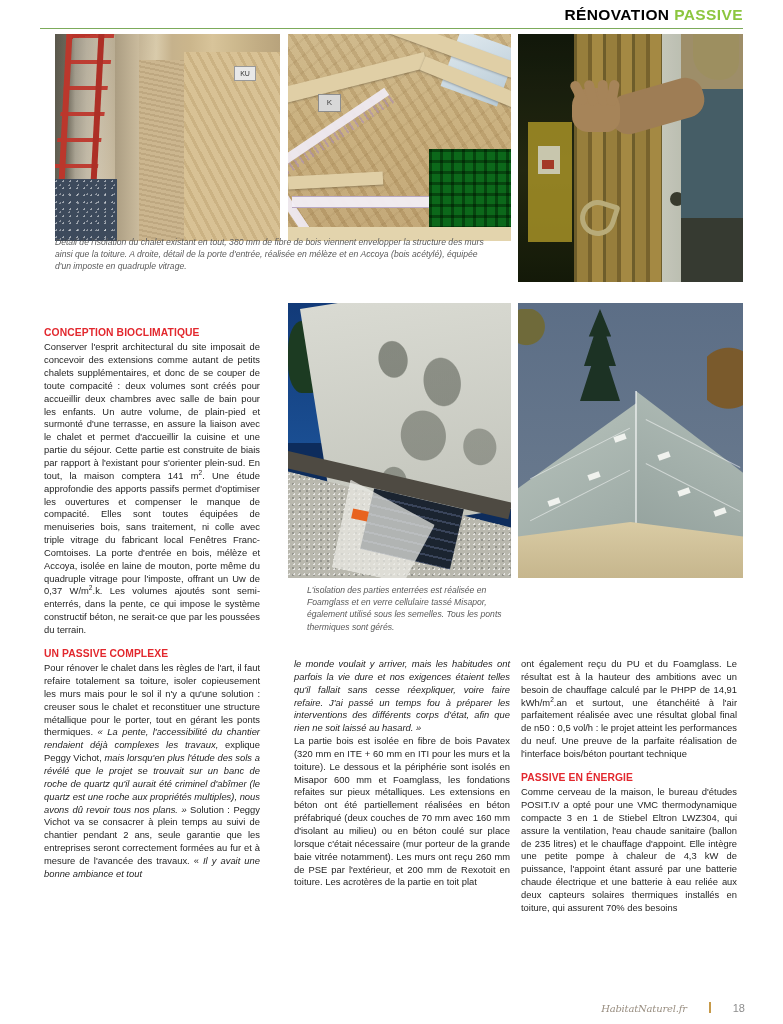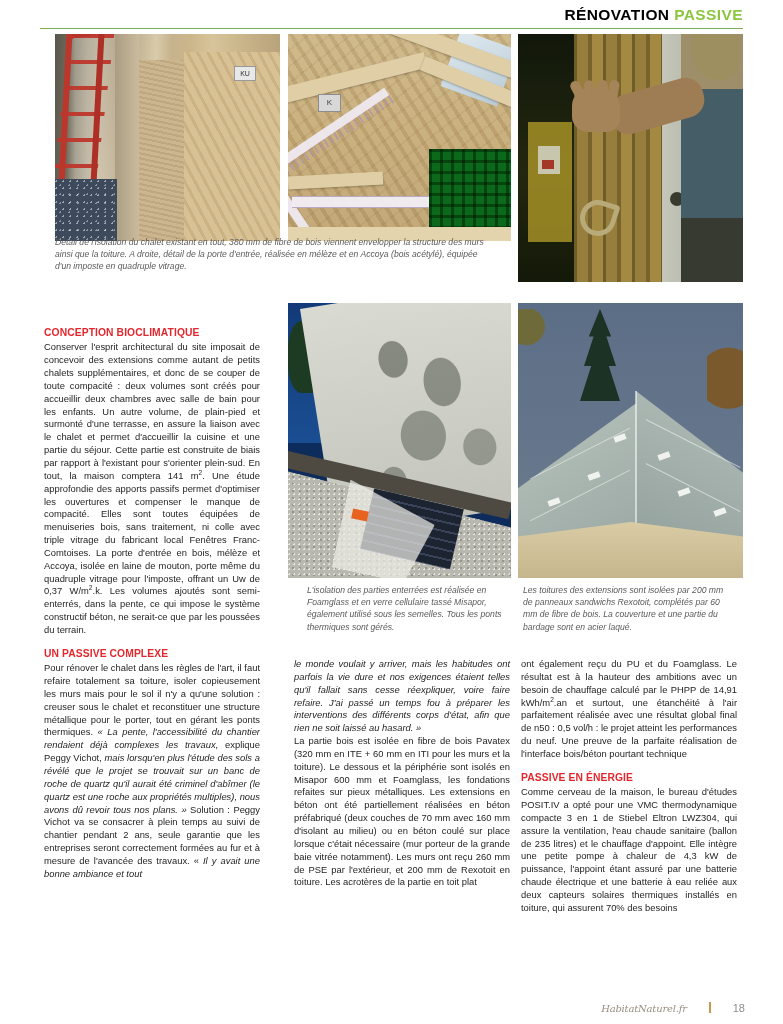--- a/index.html
+++ b/index.html
@@ -490,21 +490,20 @@
     <div class="clip" style="left:30px;top:196px"></div>
     <div class="clip" style="left:70px;top:170px"></div>
     <div class="clip" style="left:96px;top:132px"></div>
     <div class="clip" style="left:140px;top:150px"></div>
     <div class="clip" style="left:160px;top:186px"></div>
     <div class="clip" style="left:196px;top:206px"></div>
     <div class="band"></div>
   </div>
 
   <div class="caption" id="caption-mid">L'isolation des parties enterrées est réalisée en Foamglass et en verre cellulaire tassé Misapor, également utilisé sous les semelles. Tous les ponts thermiques sont gérés.</div>
-  <div class="caption" id="caption-right">Les toitures des extensions sont isolées par 200 mm de panneaux sandwichs Rexotoit, complétés par 60 mm de fibre de bois. La couverture et une partie du bardage sont en acier laqué.</div>
 
   <div class="col" id="col-1">
     <h2 class="sec">CONCEPTION BIOCLIMATIQUE</h2>
     <p class="body"><span>Conserver l'esprit architectural du site imposait de concevoir des extensions comme autant de petits chalets supplémentaires, et donc de se couper de toute compacité : deux volumes sont créés pour accueillir deux chambres avec salle de bain pour les enfants. Un autre volume, de plain-pied et surmonté d'une terrasse, en assure la liaison avec le chalet et permet d'accueillir la cuisine et une partie du séjour. Cette partie est construite de biais par rapport à l'existant pour s'orienter plein-sud. En tout, la maison comptera 141 m</span><sup>2</sup><span>. Une étude approfondie des apports passifs permet d'optimiser les ouvertures et compenser le manque de compacité. Elles sont toutes équipées de menuiseries bois, sans traitement, ni colle avec triple vitrage du fabricant local Fenêtres Franc-Comtoises. La porte d'entrée en bois, mélèze et Accoya, isolée en laine de mouton, porte même du quadruple vitrage pour l'imposte, offrant un Uw de 0,37 W/m</span><sup>2</sup><span>.k. Les volumes ajoutés sont semi-enterrés, dans la pente, ce qui impose le système constructif béton, ne serait-ce que par les poussées du terrain.</span></p>
 
     <h2 class="sec spaced">UN PASSIVE COMPLEXE</h2>
     <p class="body"><span>Pour rénover le chalet dans les règles de l'art, il faut refaire totalement sa toiture, isoler copieusement les murs mais pour le sol il n'y a qu'une solution : creuser sous le chalet et reconstituer une structure métallique pour le porter, tout en gérant les ponts thermiques. </span><span class="it">« La pente, l'accessibilité du chantier rendaient déjà complexes les travaux,</span><span> explique Peggy Vichot, </span><span class="it">mais lorsqu'en plus l'étude des sols a révélé que le projet se trouvait sur un banc de roche de quartz qu'il aurait été criminel d'abîmer (le quartz est une roche aux propriétés multiples), nous avons dû revoir tous nos plans. »</span><span> Solution : Peggy Vichot va se consacrer à plein temps au suivi de chantier pendant 2 ans, seule garantie que les entreprises seront correctement formées au fur et à mesure de l'avancée des travaux. « </span><span class="it">Il y avait une bonne ambiance et tout</span></p>
   </div>
 
   <div class="col" id="col-2">

